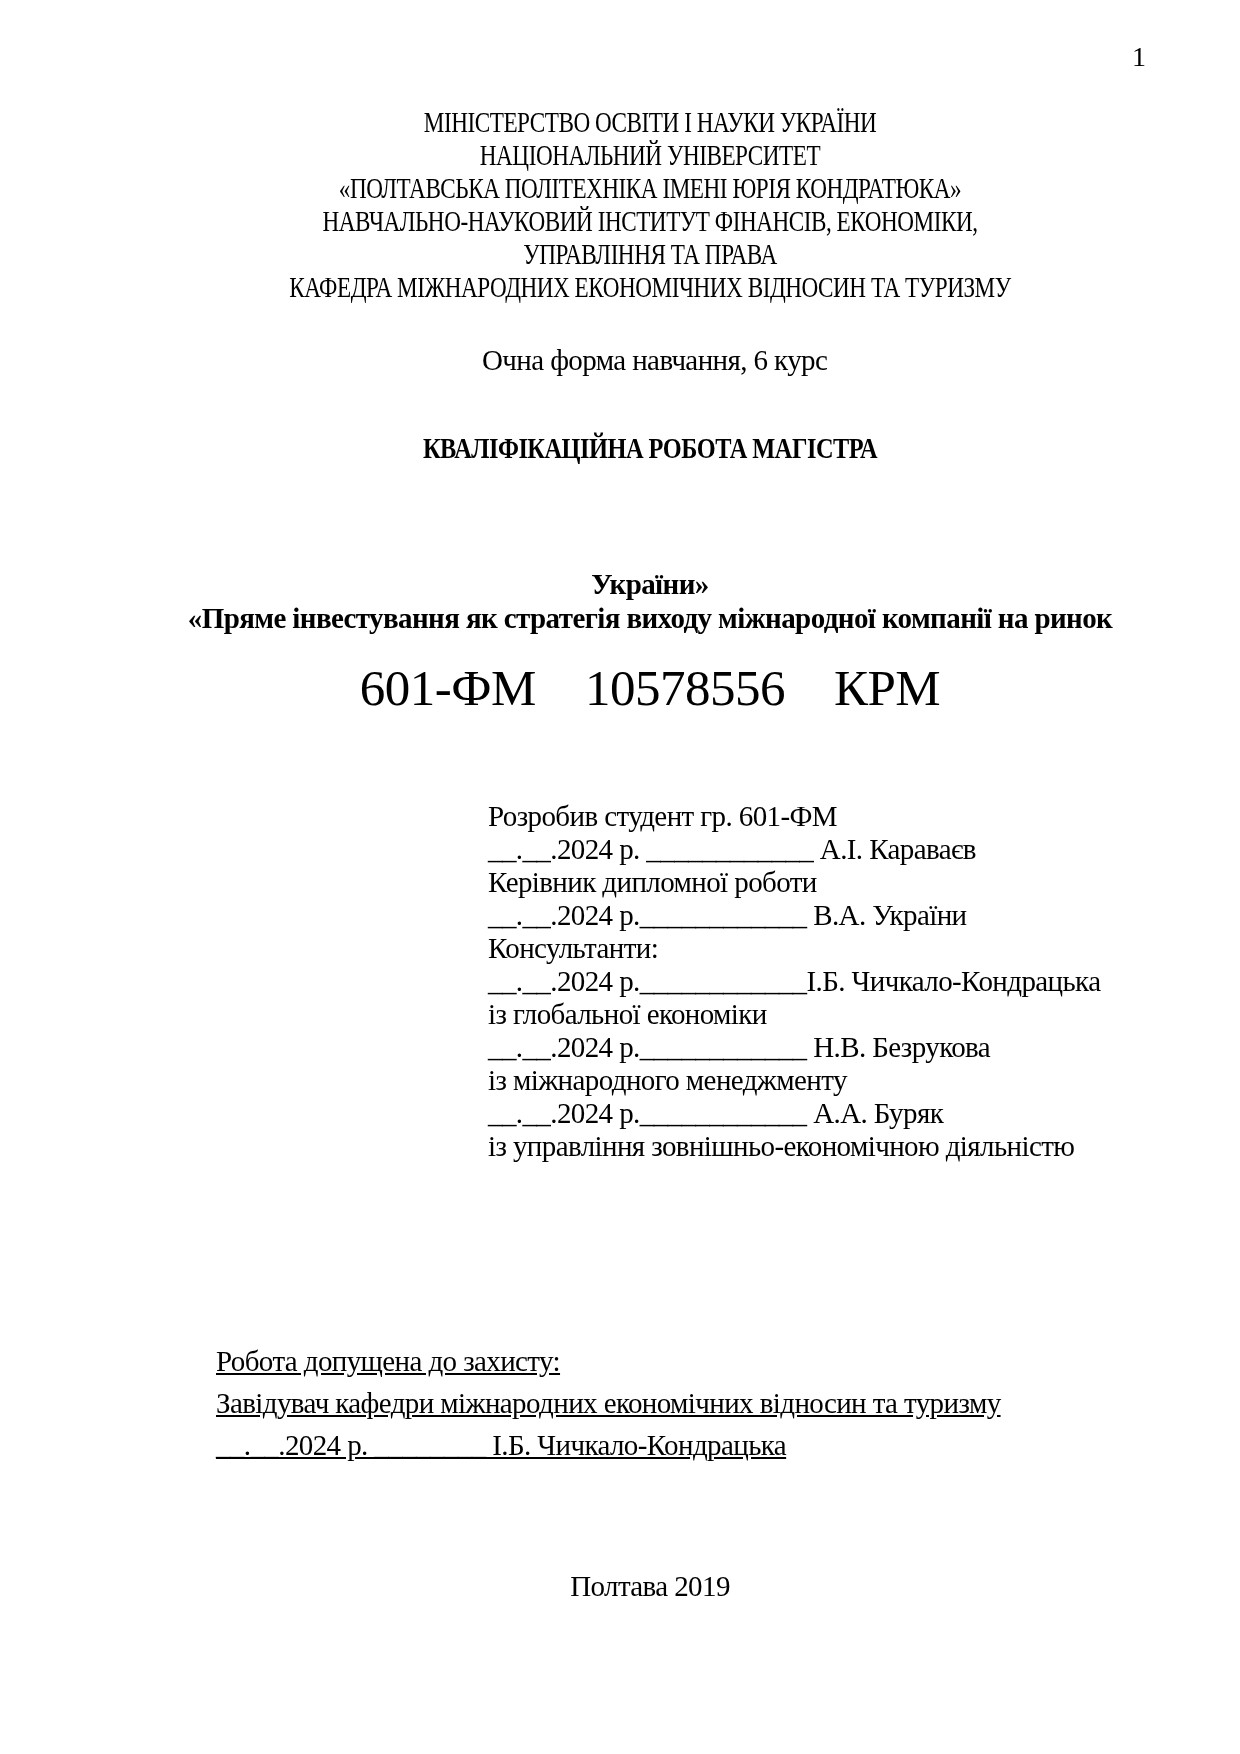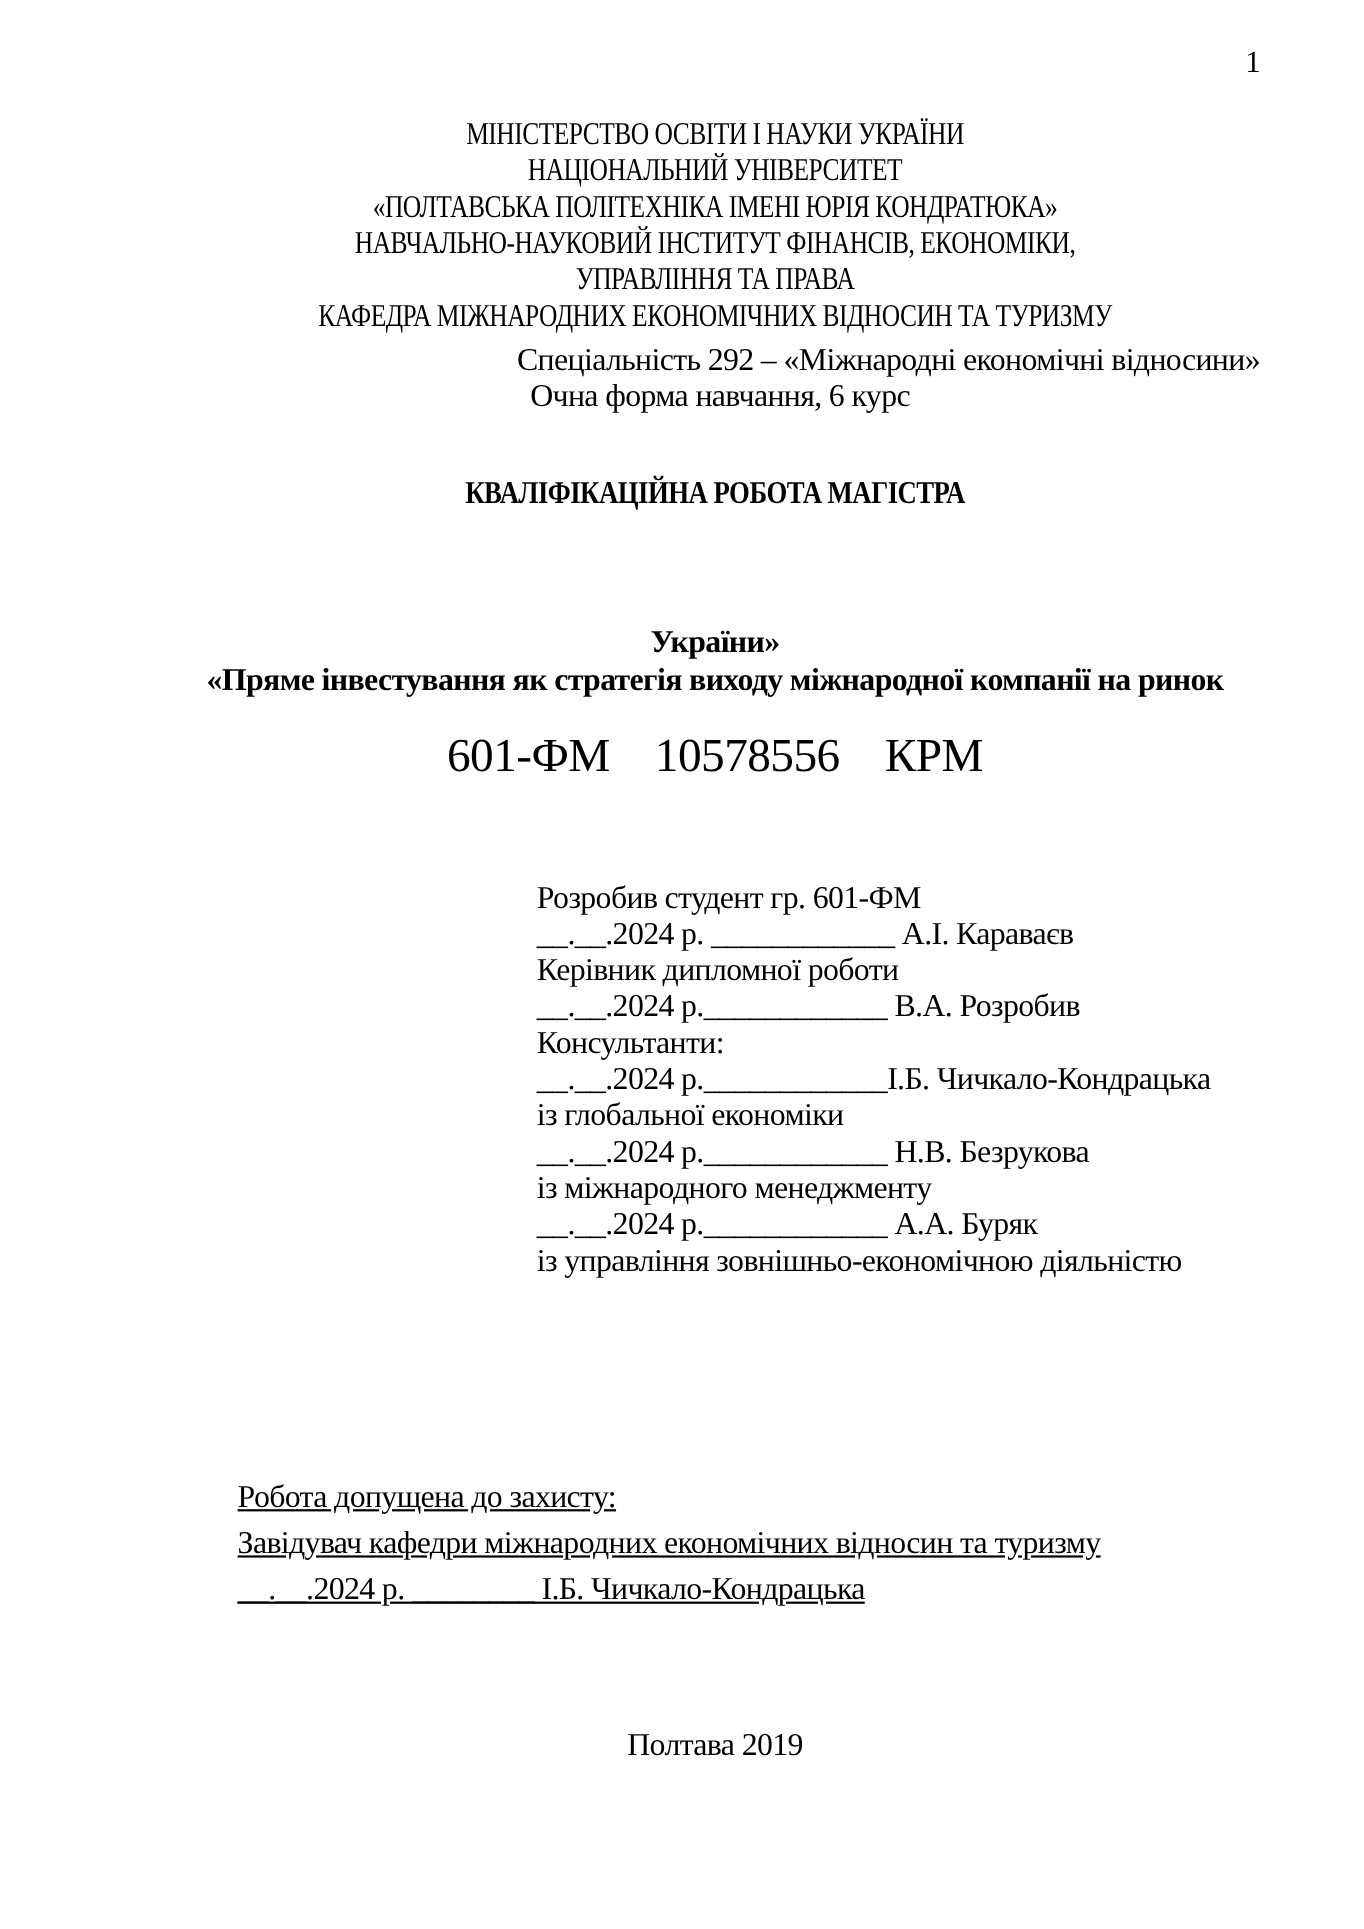--- a/index.html
+++ b/index.html
@@ -67,21 +67,21 @@
     font-weight: bold;
     line-height: 34px;
   }
   .work-title .txt { line-height: 34px; }
   .code-line {
     position: absolute;
     top: 664px;
     left: 147px;
     width: 1006px;
     text-align: center;
-    font-size: 43px;
+    font-size: 51px;
     line-height: 48px;
     letter-spacing: -0.5px;
     white-space: pre;
   }
   .signature-block {
     position: absolute;
     top: 800px;
     left: 488px;
   }
   .approval-block {
@@ -107,37 +107,36 @@
 
   <div class="header-block">
     <div class="txt">МІНІСТЕРСТВО ОСВІТИ І НАУКИ УКРАЇНИ</div>
     <div class="txt">НАЦІОНАЛЬНИЙ УНІВЕРСИТЕТ</div>
     <div class="txt">«ПОЛТАВСЬКА ПОЛІТЕХНІКА ІМЕНІ ЮРІЯ КОНДРАТЮКА»</div>
     <div class="txt">НАВЧАЛЬНО-НАУКОВИЙ ІНСТИТУТ ФІНАНСІВ, ЕКОНОМІКИ,</div>
     <div class="txt">УПРАВЛІННЯ ТА ПРАВА</div>
     <div class="txt">КАФЕДРА МІЖНАРОДНИХ ЕКОНОМІЧНИХ ВІДНОСИН ТА ТУРИЗМУ</div>
   </div>
 
-  <div class="spec-line txt">Спеціальність 292 – «Міжнародні економічні відносини»</div>
   <div class="form-line txt">Очна форма навчання, 6 курс</div>
 
   <div class="work-type txt">КВАЛІФІКАЦІЙНА РОБОТА МАГІСТРА</div>
 
   <div class="work-title">
     <div class="txt">України»</div>
     <div class="txt">«Пряме інвестування як стратегія виходу міжнародної компанії на ринок</div>
   </div>
 
   <div class="code-line">601-ФМ    10578556    КРМ</div>
 
   <div class="signature-block">
     <div class="txt">Розробив студент гр. 601-ФМ</div>
     <div class="txt">__.__.2024 р. ____________ А.І. Караваєв</div>
     <div class="txt">Керівник дипломної роботи</div>
-    <div class="txt">__.__.2024 р.____________ В.А. Розробив</div>
+    <div class="txt">__.__.2024 р.____________ В.А. України</div>
     <div class="txt">Консультанти:</div>
     <div class="txt">__.__.2024 р.____________І.Б. Чичкало-Кондрацька</div>
     <div class="txt">із глобальної економіки</div>
     <div class="txt">__.__.2024 р.____________ Н.В. Безрукова</div>
     <div class="txt">із міжнародного менеджменту</div>
     <div class="txt">__.__.2024 р.____________ А.А. Буряк</div>
     <div class="txt">із управління зовнішньо-економічною діяльністю</div>
   </div>
 
   <div class="approval-block">

